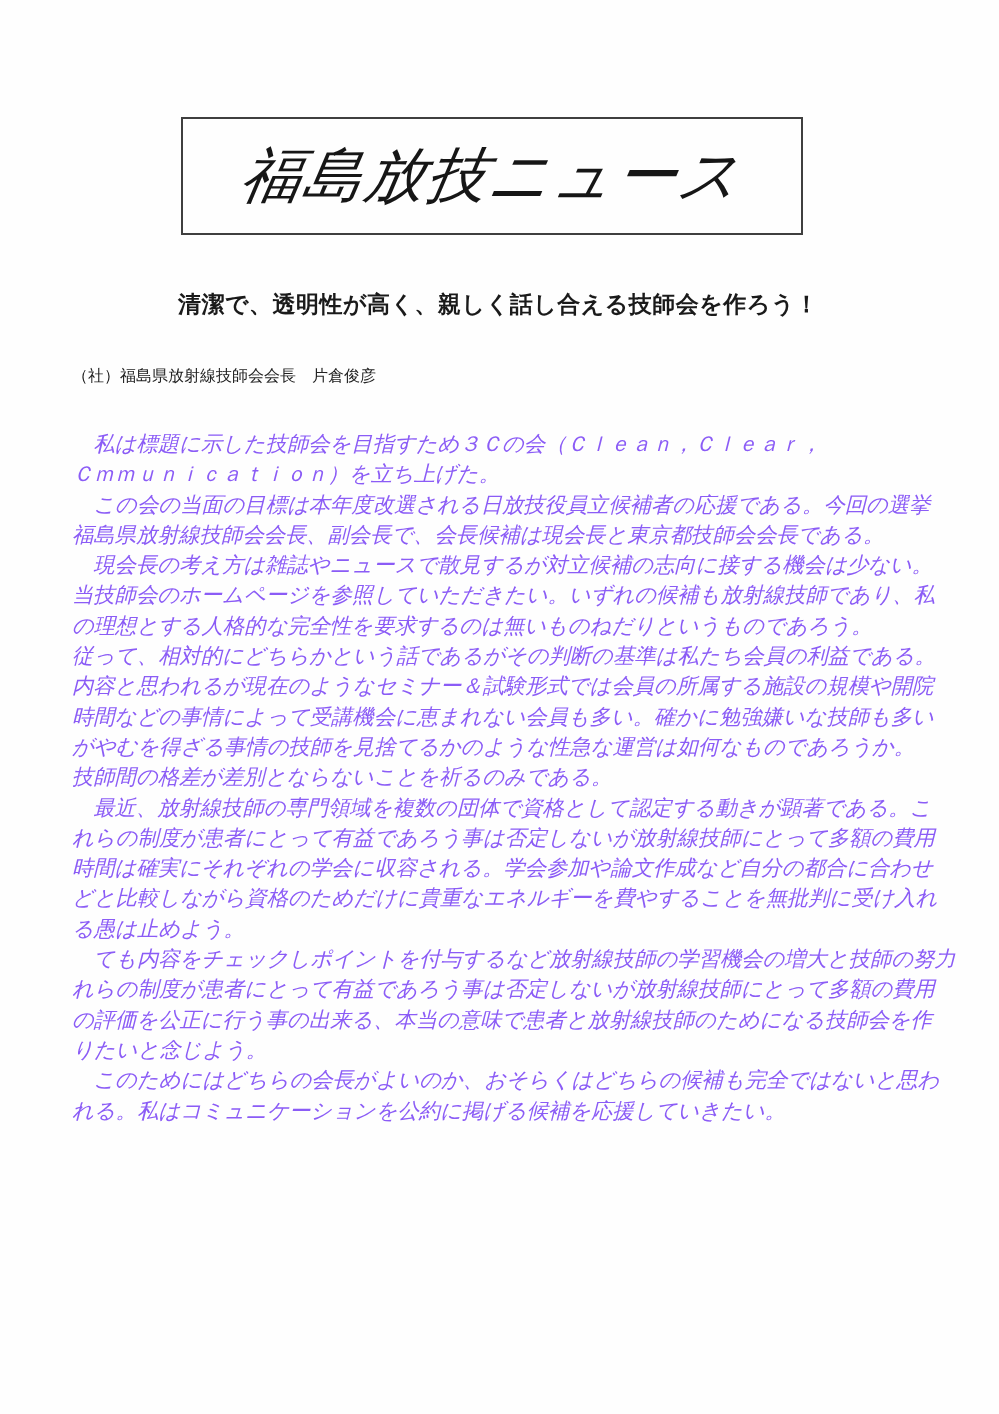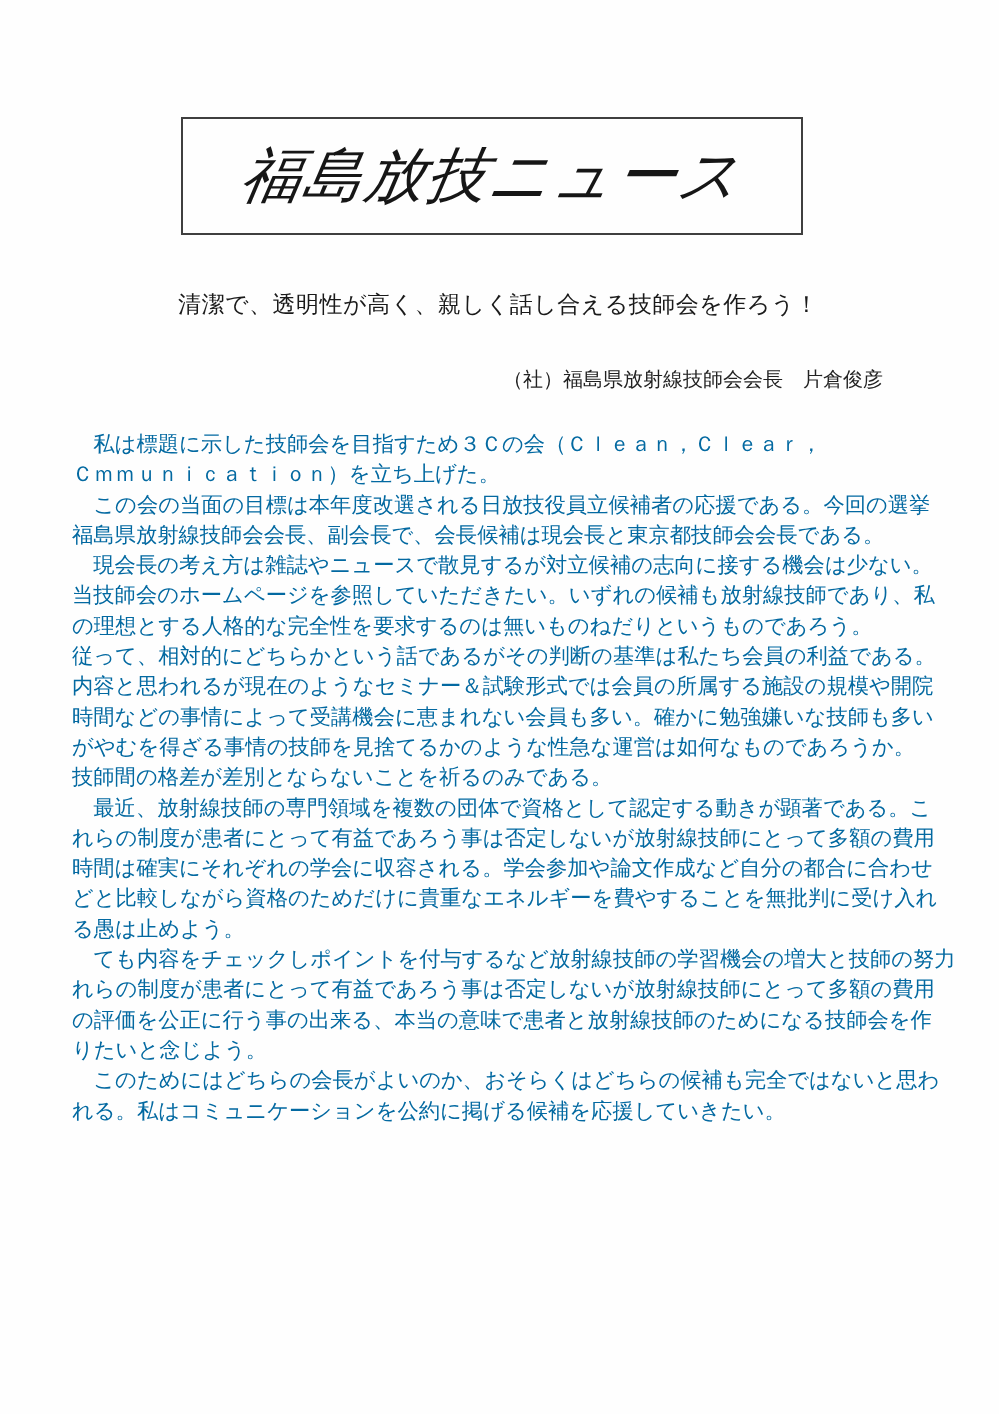--- a/index.html
+++ b/index.html
@@ -36,50 +36,51 @@
     transform: skewX(-10deg);
     letter-spacing: 2px;
     white-space: pre;
     color: #161616;
   }
   .slogan {
     position: absolute;
     left: 178px;
     top: 289px;
     font-size: 23px;
-    font-weight: normal;
+    font-weight: bold;
     letter-spacing: 0.5px;
     white-space: pre;
     color: #1a1a1a;
   }
   .byline {
     position: absolute;
     left: 72px;
     top: 366px;
     width: 853px;
     box-sizing: border-box;
     padding-right: 42px;
-    text-align: right;
-    font-size: 20px;
+    text-align: left;
+    font-size: 16px;
     white-space: pre;
     color: #222222;
   }
   .body-text {
     position: absolute;
     left: 72px;
     top: 429px;
     width: 880px;
   }
   .body-line {
     height: 30.3px;
     line-height: 30.3px;
     font-size: 21.3px;
     white-space: pre;
     letter-spacing: 0;
-    color: #0369a1;
+    color: #8b5cf6;
+    font-style: italic;
   }
 </style>
 </head>
 <body>
 
 <div class="page">
 
   <div class="masthead">
     <span class="masthead-title">福島放技ニュース</span>
   </div>

